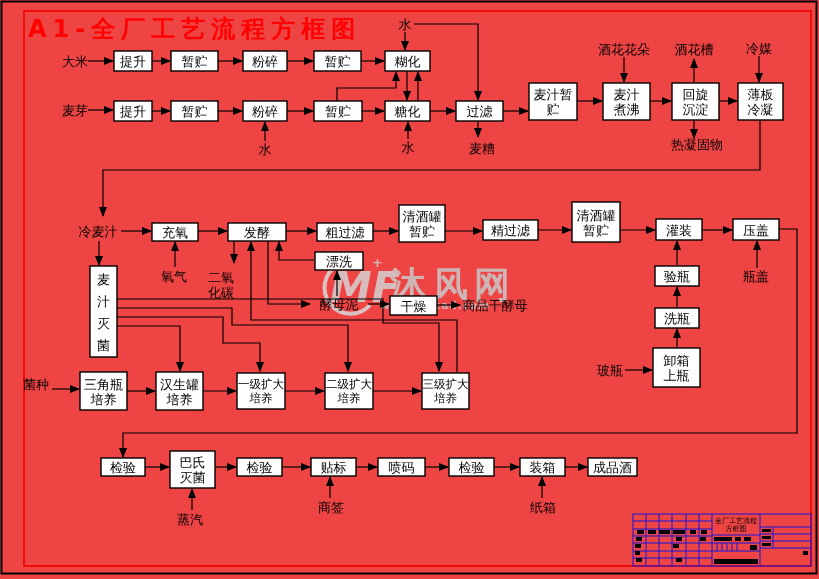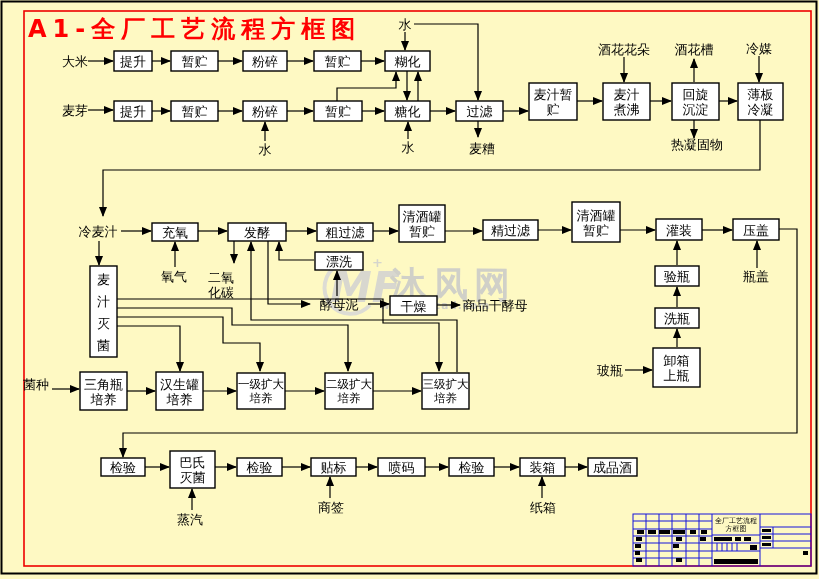--- a/index.html
+++ b/index.html
@@ -1,16 +1,16 @@
 <!DOCTYPE html>
 <html><head>
 <meta charset="utf-8">
 <style>
   html,body{margin:0;padding:0;background:#fff;}
-  .canvas{position:relative;width:819px;height:579px;background:#fef9c3;overflow:hidden;
+  .canvas{position:relative;width:819px;height:579px;background:#ef4444;overflow:hidden;
           font-family:"DejaVu Sans",sans-serif;}
   svg{display:block;}
   .outer-border{fill:none;stroke:#000;stroke-width:2;}
   .red-frame{fill:none;stroke:#ee0000;stroke-width:1.6;}
   .sheet-title{fill:#ff0000;font-size:24px;font-weight:bold;letter-spacing:6px;
                font-family:"DejaVu Sans",sans-serif;}
   .edge{fill:none;stroke:#000;stroke-width:1.2;}
   .nbox{fill:#ffffff;stroke:#000;stroke-width:1.4;}
   .nlabel{fill:#000;text-anchor:middle;dominant-baseline:central;
           font-family:"DejaVu Sans",sans-serif;}

